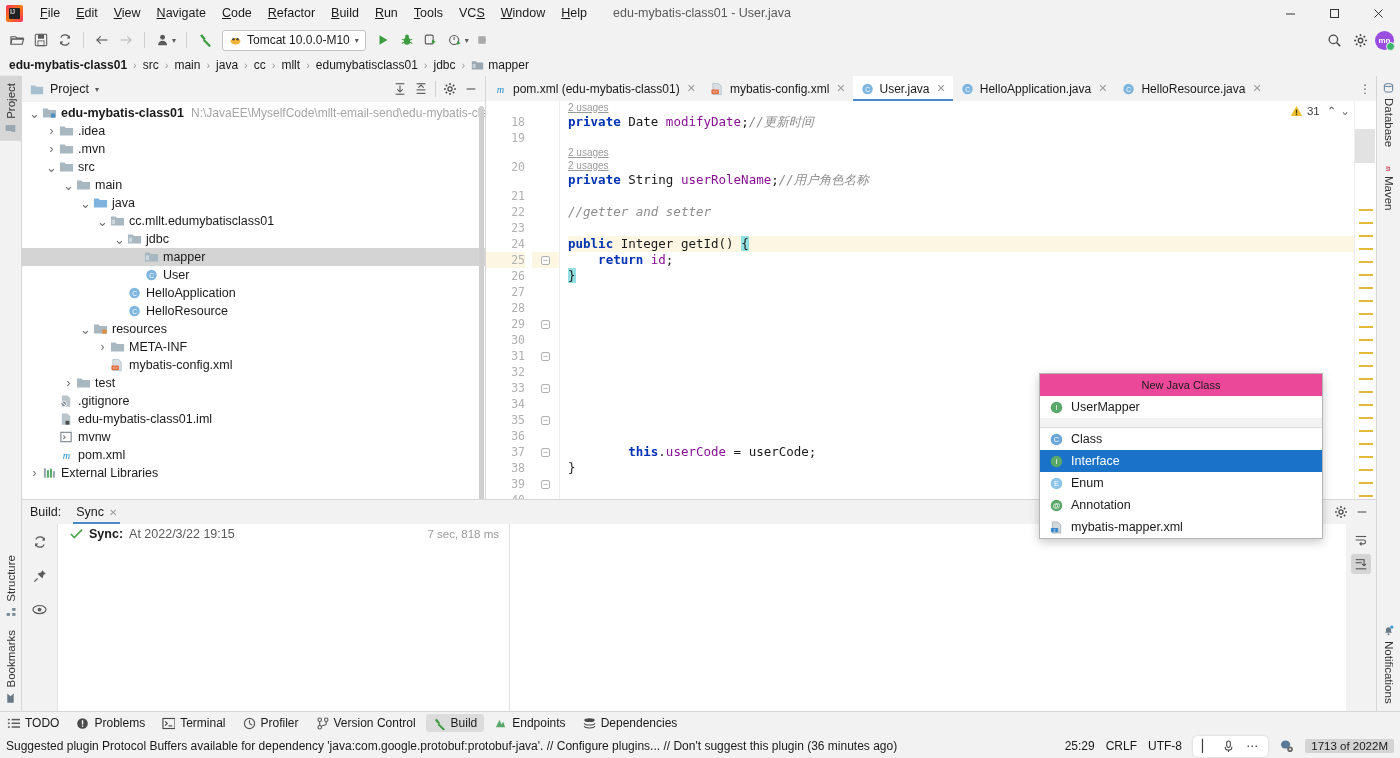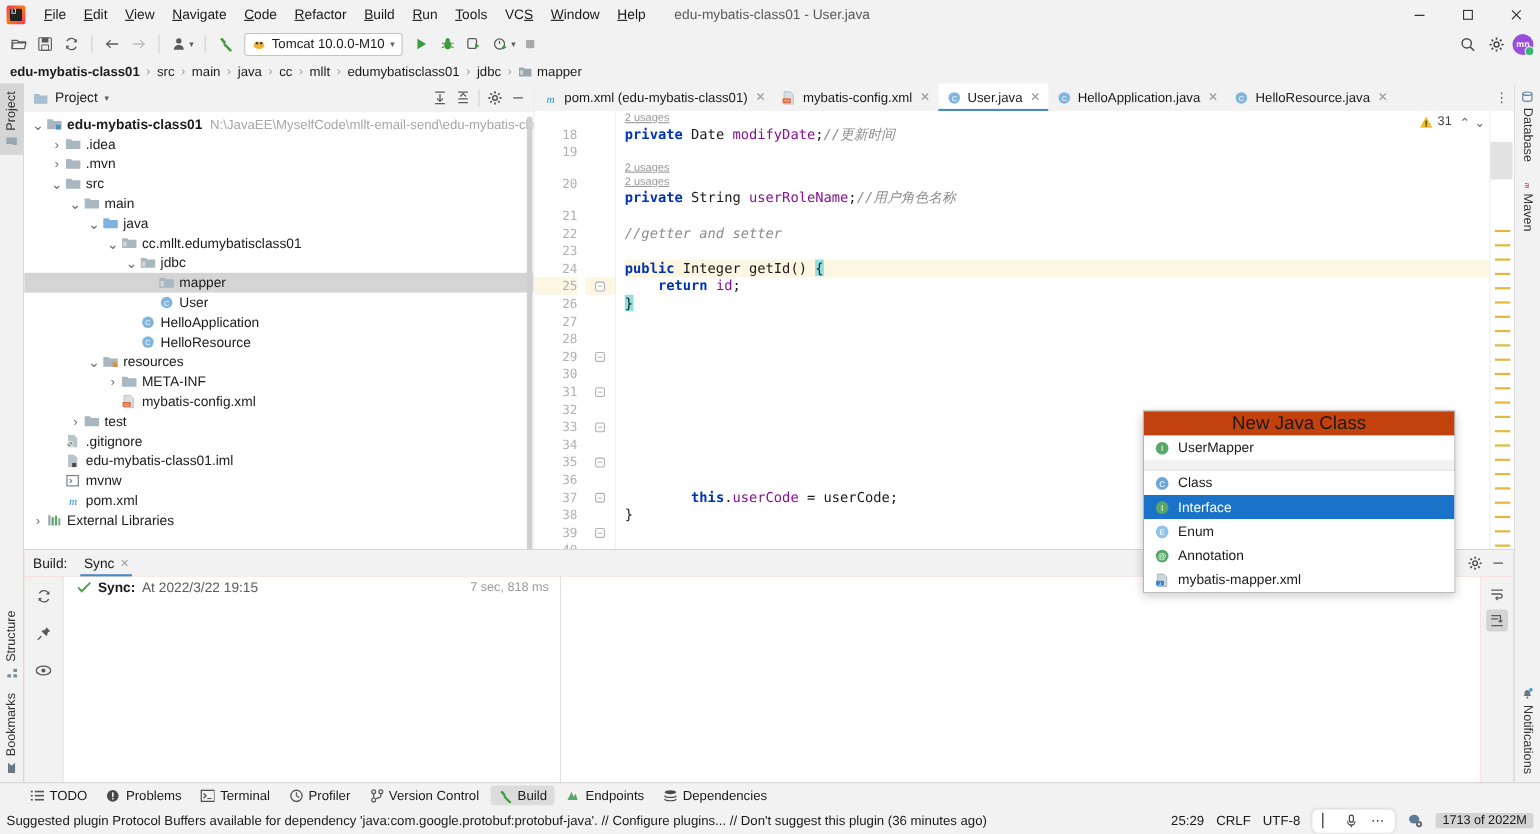--- a/index.html
+++ b/index.html
@@ -93,21 +93,21 @@
   .mth{ color:#1a1a1a; }
   .brace-hl{ background:#93e0e3; }
   .fold{ width:9px; height:9px; border:1px solid #b0b0b0; border-radius:2px; color:#8a8a8a; font-size:8px; line-height:7px; text-align:center; background:#fff;}
   .insp{ position:absolute; right:0; top:0; bottom:0; width:22px; background:#fff; border-left:1px solid #eee; }
   .inspbar{ position:absolute; right:3px; width:14px; height:2px; background:#e2b93d; }
   .warnbox{ position:absolute; right:26px; top:3px; display:flex; align-items:center; gap:4px; font-size:11.5px; color:#3c3c3c; z-index:5;}
 
   
   .popup{ position:absolute; left:553px; top:297px; width:284px; background:#f2f2f2;
           border:1px solid #b5b5b5; box-shadow:0 3px 9px rgba(0,0,0,.22); z-index:40; }
-  .popup .head{ height:22px; display:flex; align-items:center; justify-content:center; font-size:17px; color:#1a1a1a; background:#c2410c;}
+  .popup .head{ height:22px; display:flex; align-items:center; justify-content:center; font-size:11px; color:#1a1a1a; background:#ec4899;}
   .popup .sect{ background:#fff; }
   .popup .prow{ height:22px; display:flex; align-items:center; gap:8px; padding:0 10px; font-size:12.5px; background:#fff; }
   .popup .prow.sel{ background:#1a73c8; color:#fff; }
   .popup .gap{ height:9px; background:#f2f2f2; }
   .popup .divider{ height:1px; background:#dcdcdc; }
 
   
   .build{ height:212px; flex:none; display:flex; flex-direction:column; background:#fca5a5; border-top:1px solid #d6d6d6;}
   .buildhdr{ height:24px; display:flex; align-items:center; background:#f2f2f2; padding:0 4px 0 8px; flex:none; gap:10px;}
   .buildhdr .lbl{ font-size:12.5px; }
@@ -117,21 +117,21 @@
   .buildbody{ flex:1; display:flex; min-height:0; }
   .bside{ width:36px; flex:none; background:#f2f2f2; display:flex; flex-direction:column; align-items:center; padding-top:8px; gap:14px; border-right:1px solid #e4e4e4;}
   .bs{ width:20px; height:20px; display:flex; align-items:center; justify-content:center; color:#5a5a5a; border-radius:3px;}
   .btree{ flex:1; background:#fff; border-right:1px solid #e0e0e0; max-width:452px; }
   .bline{ height:20px; display:flex; align-items:center; font-size:12.5px; padding:0 10px 0 12px; gap:6px;}
   .bline .dur{ margin-left:auto; color:#9a9a9a; font-size:11.5px; }
   .bconsole{ flex:1; background:#fff; }
   .bright{ width:30px; flex:none; background:#f2f2f2; display:flex; flex-direction:column; align-items:center; padding-top:6px; gap:4px;}
 
   
-  .twbar{ height:23px; display:flex; align-items:center; padding:0 20px; background:#f2f2f2; border-top:1px solid #d6d6d6; gap:3px; flex:none;}
+  .twbar{ height:23px; display:flex; align-items:center; padding:0 0; background:#f2f2f2; border-top:1px solid #d6d6d6; gap:3px; flex:none;}
   .twb{ display:flex; align-items:center; gap:5px; font-size:12px; padding:2px 7px; border-radius:3px; color:#1a1a1a;}
   .twb.sel{ background:#dcdcdc; }
 
   
   .status{ height:24px; display:flex; align-items:center; padding:0 6px; background:#f2f2f2; font-size:12px; color:#1a1a1a; flex:none; position:relative;}
   .status .msg{ white-space:nowrap; overflow:hidden; }
   .status .right{ margin-left:auto; display:flex; align-items:center; gap:11px; }
   .floatgrp{ display:flex; align-items:center; gap:12px; background:#fff; border-radius:5px; box-shadow:0 0 3px rgba(0,0,0,.15); padding:2px 9px; height:21px;}
   .memchip{ background:#d4d4d4; border-radius:2px; padding:1px 6px; font-size:11.5px; }
 

